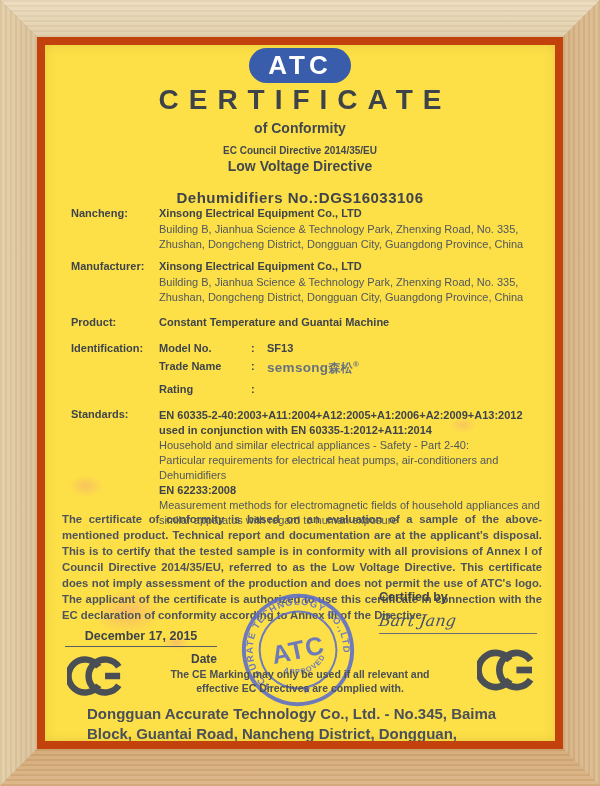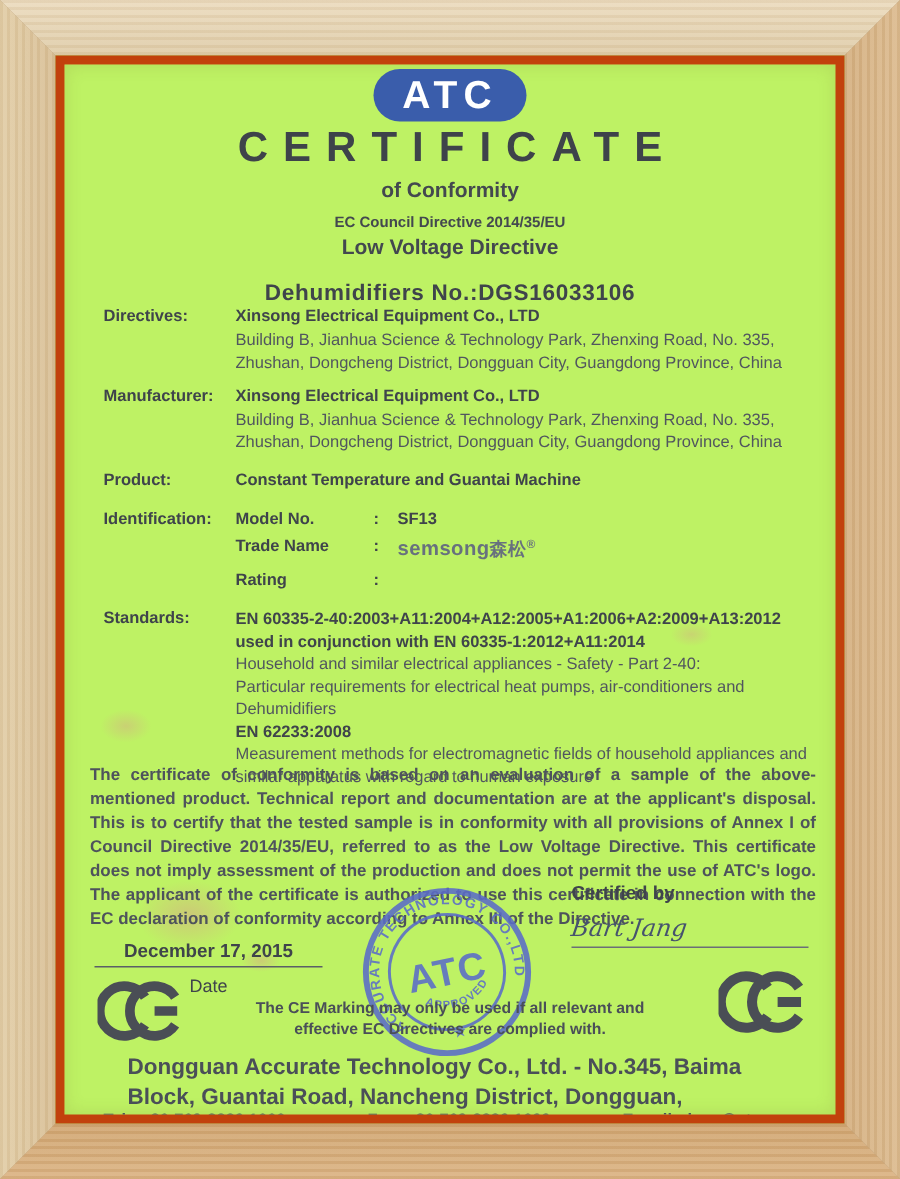--- a/index.html
+++ b/index.html
@@ -24,21 +24,21 @@
       repeating-linear-gradient(90deg, rgba(140,95,40,.10) 0 2px, rgba(255,255,255,.05) 2px 5px),
       linear-gradient(90deg,#d6b284,#ddbd92);
     clip-path:polygon(37px 0,37px 786px,0 749px,0 37px); }
   .frame-bottom { bottom:0; left:0; width:600px; height:37px;
     background:
       repeating-linear-gradient(180deg, rgba(140,90,35,.10) 0 2px, rgba(255,255,255,.06) 2px 5px),
       linear-gradient(180deg,#d2a875,#dcb586);
     clip-path:polygon(37px 0,563px 0,600px 37px,0 37px); }
 
   
-  .paper { position:absolute; inset:37px; background:#bef264; border:6px solid #c2410c;
+  .paper { position:absolute; inset:37px; background:#fde047; border:8px solid #c2410c;
     box-shadow: inset 0 0 12px rgba(90,70,30,.14); }
   .content { position:relative; width:100%; height:100%; overflow:hidden;
     color:#4c525b; font-size:11px; }
 
   .stain { position:absolute; border-radius:50%; pointer-events:none; }
   .stain1 { left:48px; top:544px; width:70px; height:46px;
     background:radial-gradient(closest-side, rgba(235,110,160,.30), rgba(235,110,160,0)); }
   .stain2 { left:24px; top:430px; width:34px; height:22px;
     background:radial-gradient(closest-side, rgba(235,110,160,.25), rgba(235,110,160,0)); }
   .stain3 { left:404px; top:372px; width:28px; height:16px;
@@ -79,21 +79,21 @@
   
   .declaration { position:absolute; top:466px; left:17px; right:13px;
     text-align:justify; font-weight:bold; font-size:11.3px; line-height:1.42; color:#4e535c; }
 
   
   .sign-row { position:absolute; top:538px; left:20px; right:18px;
     display:flex; justify-content:space-between; }
   .date-block { width:152px; padding-top:46px; text-align:center; }
   .date-value { font-size:12.5px; font-weight:bold; color:#3f444b;
     border-bottom:1.5px solid #5a5f67; padding-bottom:3px; }
-  .date-label { margin-top:5px; font-size:12px; font-weight:normal; color:#3f444b; }
+  .date-label { margin-top:5px; font-size:12px; font-weight:bold; color:#3f444b;text-align:right; }
   .stamp-block { margin-top:8px; }
   .cert-block { width:158px; padding-top:7px; text-align:left; }
   .certified-label { font-size:12.5px; font-weight:bold; color:#3f444b; }
   .signature { margin-top:7px; font-family:"DejaVu Serif", serif; font-style:italic;
     font-size:16px; color:#46536e; transform:skewX(-8deg); }
   .sig-line { margin-top:3px; border-bottom:1.2px solid #6a6f77; }
 
   
   .ce-row { position:absolute; top:596px; left:22px; right:20px;
     display:flex; justify-content:space-between; align-items:flex-start; }
@@ -132,21 +132,21 @@
         <div class="cert-title">CERTIFICATE</div>
         <div class="cert-sub">of Conformity</div>
         <div class="cert-directive">EC Council Directive 2014/35/EU</div>
         <div class="cert-directive2">Low Voltage Directive</div>
         <div class="registration">Dehumidifiers No.:DGS16033106</div>
       </div>
 
       <div class="rows">
 
         <div class="row">
-          <div class="row-label">Directives:</div>
+          <div class="row-label">Nancheng:</div>
           <div>
             <div class="party-name">Xinsong Electrical Equipment Co., LTD</div>
             <div class="party-addr">Building B, Jianhua Science &amp; Technology Park, Zhenxing Road, No. 335, Zhushan, Dongcheng District, Dongguan City, Guangdong Province, China</div>
           </div>
         </div>
 
         <div class="row">
           <div class="row-label">Manufacturer:</div>
           <div>
             <div class="party-name">Xinsong Electrical Equipment Co., LTD</div>

